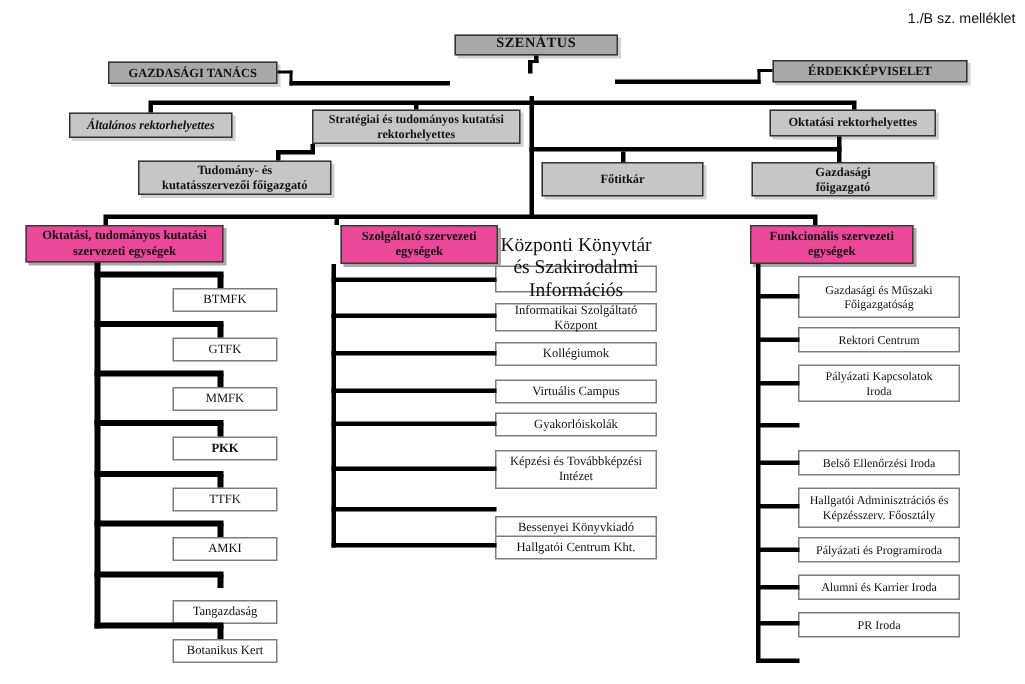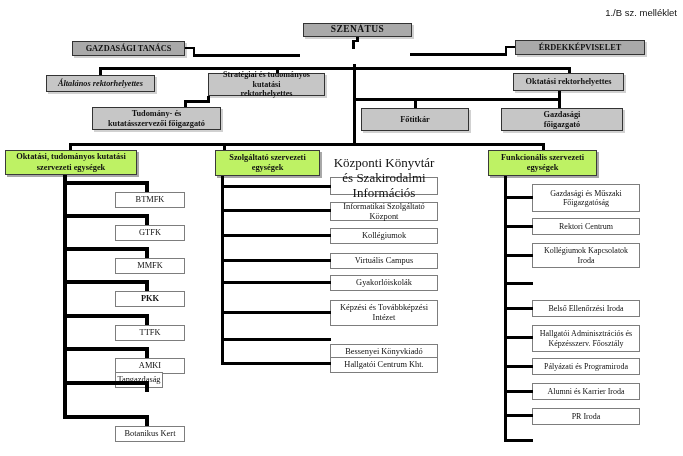--- a/index.html
+++ b/index.html
@@ -6,42 +6,42 @@
   #canvas{position:relative;width:683px;height:456px;background:#ffffff;overflow:hidden;
           font-family:"Liberation Serif",serif;color:#111;}
   .n{position:absolute;display:flex;align-items:center;justify-content:center;text-align:center;
      font-weight:bold;font-size:8.3px;line-height:1.18;white-space:pre-line;
      border:1px solid #333;background:#c6c6c6;box-shadow:2px 2px 0 rgba(0,0,0,0.18);box-sizing:border-box;}
   .n.big{font-size:9.5px;letter-spacing:0.4px;}
   .n.dark{background:#8e8e8e;}
   .n.med{background:#a9a9a9;}
   .h{position:absolute;display:flex;align-items:center;justify-content:center;text-align:center;
      font-weight:bold;font-size:8.4px;line-height:1.2;white-space:pre-line;
-     border:1px solid #3a3a3a;background:#bef264;box-shadow:2px 2px 0 #a8a8a8;box-sizing:border-box;}
+     border:1px solid #3a3a3a;background:#ec4899;box-shadow:2px 2px 0 #a8a8a8;box-sizing:border-box;margin-left:12px;}
   .i{position:absolute;display:flex;align-items:center;justify-content:center;text-align:center;
      font-weight:normal;font-size:8.4px;line-height:1.15;white-space:pre-line;
      border:1px solid #7d7d7d;background:#ffffff;box-sizing:border-box;}
   .i.sm{font-size:13px;}
   .i.rt{font-size:8px;}
   .ln{position:absolute;background:#000;}
   .note{position:absolute;font-family:"Liberation Sans",sans-serif;font-size:9.5px;color:#111;}
 </style>
 </head>
 <body>
 
 <div id="canvas">
 
   <div class="note" style="right:6px;top:7px;">1./B sz. melléklet</div>
 
   <div class="n med big" style="left:303px;top:23px;width:109px;height:14px;">SZENÁTUS</div>
   <div class="n med" style="left:515px;top:40px;width:130px;height:15px;">ÉRDEKKÉPVISELET</div>
   <div class="n med" style="left:72px;top:41px;width:113px;height:15px;">GAZDASÁGI TANÁCS</div>
 
   <div class="n" style="left:46px;top:75px;width:109px;height:17px;font-style:italic;">Általános rektorhelyettes</div>
-  <div class="n" style="left:208px;top:73px;width:117px;height:23px;font-size:8.1px;">Stratégiai és tudományos kutatási
+  <div class="n" style="left:208px;top:73px;width:139px;height:23px;font-size:8.1px;">Stratégiai és tudományos kutatási
 rektorhelyettes</div>
   <div class="n" style="left:513px;top:73px;width:111px;height:18px;">Oktatási rektorhelyettes</div>
 
   <div class="n" style="left:92px;top:107px;width:129px;height:23px;">Tudomány- és
 kutatásszervezői főigazgató</div>
   <div class="n" style="left:361px;top:108px;width:108px;height:23px;">Főtitkár</div>
   <div class="n" style="left:501px;top:108px;width:122px;height:23px;">Gazdasági
 főigazgató</div>
 
   <div class="h" style="left:5px;top:150px;width:132px;height:25px;">Oktatási, tudományos kutatási
@@ -50,39 +50,39 @@
 egységek</div>
   <div class="h" style="left:488px;top:150px;width:109px;height:26px;">Funkcionális szervezeti
 egységek</div>
 
   <div class="i" style="left:115px;top:192px;width:70px;height:16px;">BTMFK</div>
   <div class="i" style="left:115px;top:225px;width:70px;height:16px;">GTFK</div>
   <div class="i" style="left:115px;top:258px;width:70px;height:16px;">MMFK</div>
   <div class="i" style="left:115px;top:291px;width:70px;height:16px;font-weight:bold;">PKK</div>
   <div class="i" style="left:115px;top:325px;width:70px;height:16px;">TTFK</div>
   <div class="i" style="left:115px;top:358px;width:70px;height:16px;">AMKI</div>
-  <div class="i" style="left:115px;top:372px;width:48px;height:16px;">Tangazdaság</div>
+  <div class="i" style="left:115px;top:400px;width:70px;height:16px;">Tangazdaság</div>
   <div class="i" style="left:115px;top:426px;width:70px;height:16px;">Botanikus Kert</div>
 
   <div class="i sm" style="left:330px;top:177px;width:108px;height:18px;">Központi Könyvtár és Szakirodalmi
 Információs Központ</div>
   <div class="i" style="left:330px;top:202px;width:108px;height:19px;">Informatikai Szolgáltató
 Központ</div>
   <div class="i" style="left:330px;top:228px;width:108px;height:16px;">Kollégiumok</div>
   <div class="i" style="left:330px;top:253px;width:108px;height:16px;">Virtuális Campus</div>
   <div class="i" style="left:330px;top:275px;width:108px;height:16px;">Gyakorlóiskolák</div>
   <div class="i" style="left:330px;top:300px;width:108px;height:26px;">Képzési és Továbbképzési
 Intézet</div>
   <div class="i" style="left:330px;top:332px;width:108px;height:16px;margin-top:12px;">Bessenyei Könyvkiadó</div>
   <div class="i" style="left:330px;top:357px;width:108px;height:16px;">Hallgatói Centrum Kht.</div>
 
   <div class="i rt" style="left:532px;top:184px;width:108px;height:28px;">Gazdasági és Műszaki
 Főigazgatóság</div>
   <div class="i rt" style="left:532px;top:218px;width:108px;height:17px;">Rektori Centrum</div>
-  <div class="i rt" style="left:532px;top:243px;width:108px;height:25px;">Kollégiumok Kapcsolatok
+  <div class="i rt" style="left:532px;top:243px;width:108px;height:25px;">Pályázati Kapcsolatok
 Iroda</div>
   <div class="i rt" style="left:532px;top:300px;width:108px;height:17px;">Belső Ellenőrzési Iroda</div>
   <div class="i rt" style="left:532px;top:325px;width:108px;height:27px;">Hallgatói Adminisztrációs és
 Képzésszerv. Főosztály</div>
   <div class="i rt" style="left:532px;top:358px;width:108px;height:17px;">Pályázati és Programiroda</div>
   <div class="i rt" style="left:532px;top:383px;width:108px;height:17px;">Alumni és Karrier Iroda</div>
   <div class="i rt" style="left:532px;top:408px;width:108px;height:17px;">PR Iroda</div>
 
   <div class="ln" style="left:356px;top:37px;width:3px;height:5px;"></div>
   <div class="ln" style="left:352px;top:40px;width:7px;height:2px;"></div>

